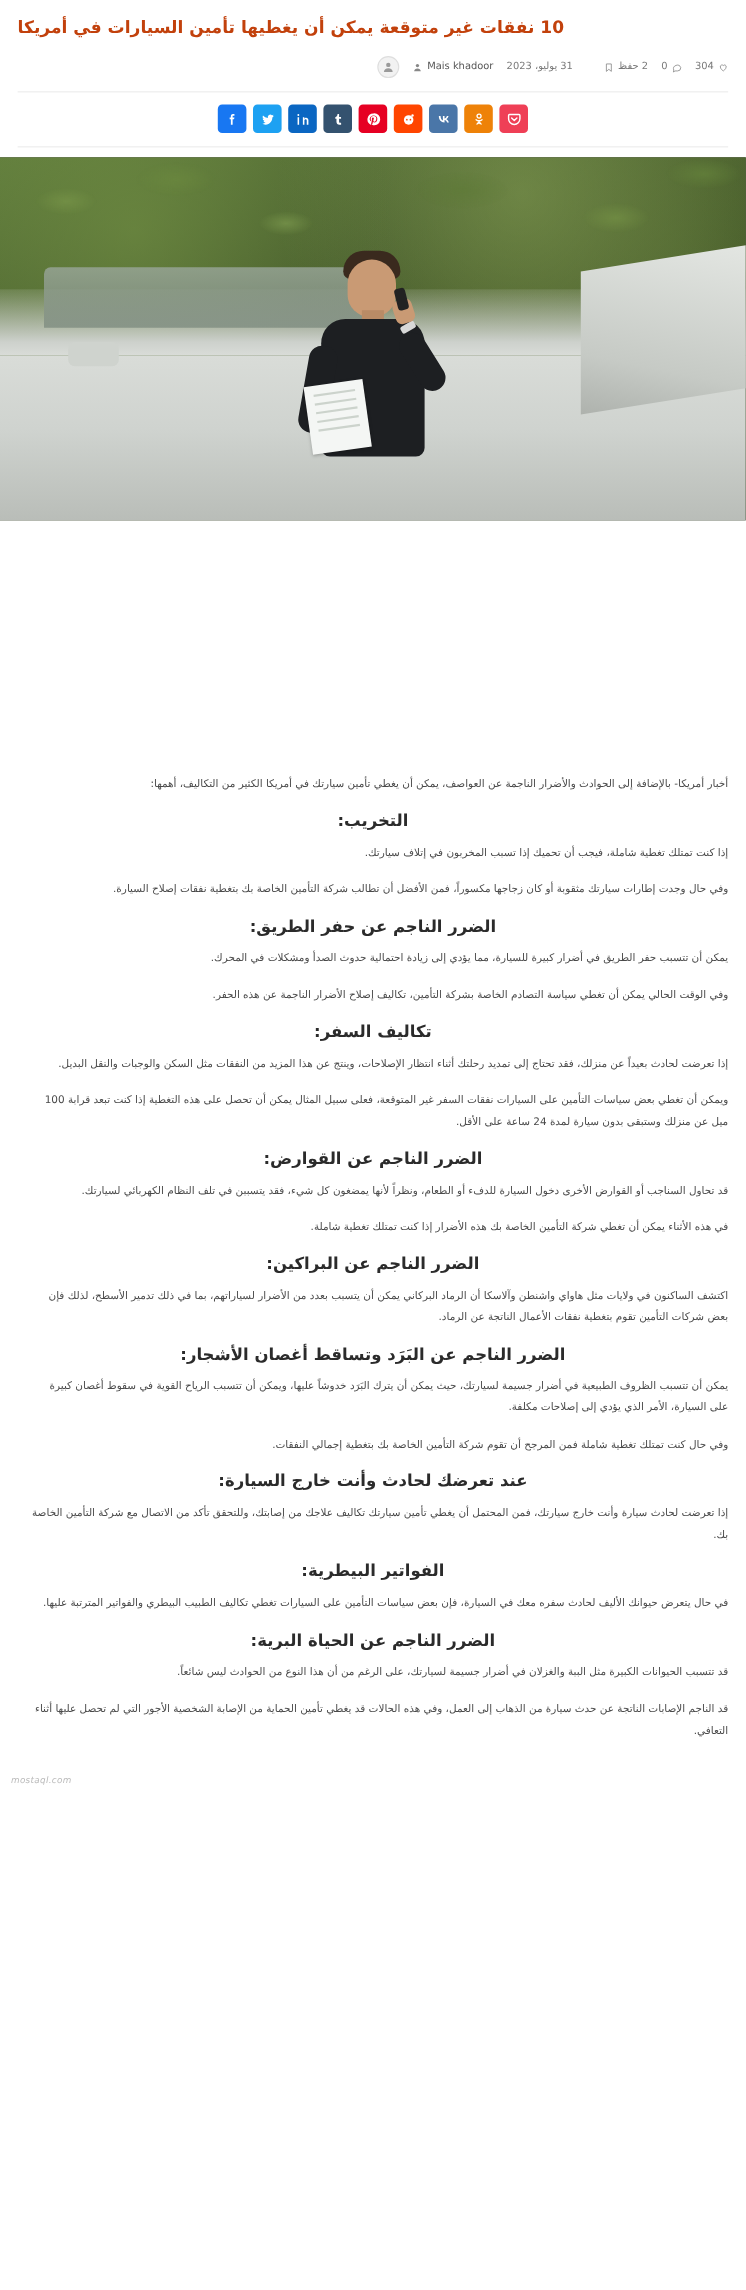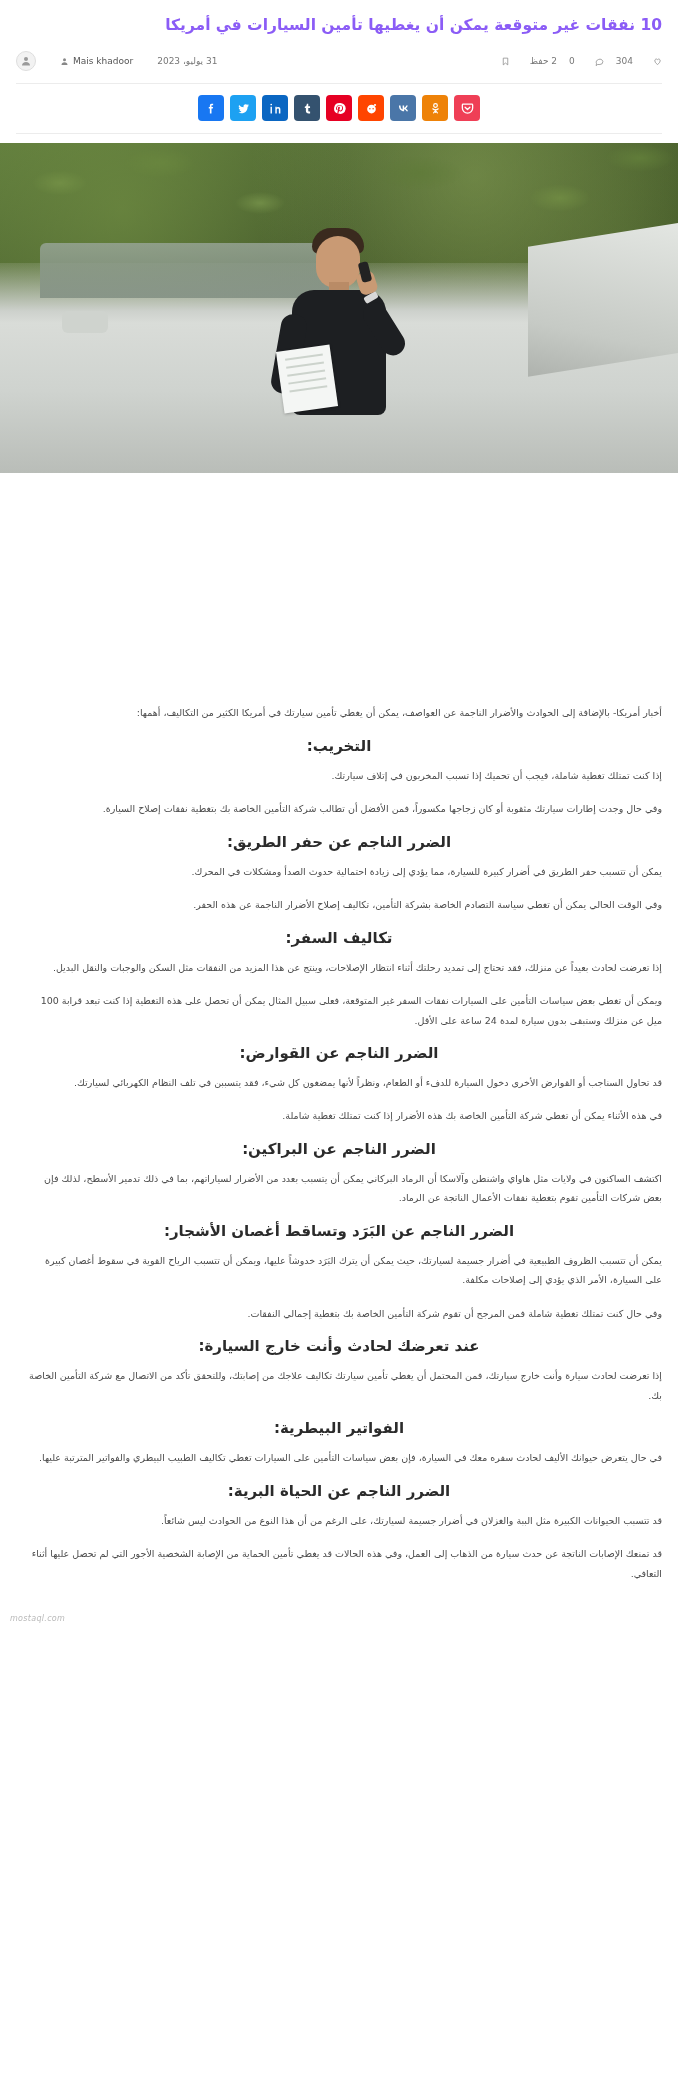--- a/index.html
+++ b/index.html
@@ -15,41 +15,42 @@
     width: 678px;
     position: relative;
     background: #fff;
   }
   .article-header {
     padding: 14px 16px 0 16px;
   }
   .article-title {
     font-size: 15.5px;
     font-weight: bold;
-    color: #8b5cf6;
+    color: #c2410c;
     line-height: 1.5;
     margin: 0 0 14px 0;
-    text-align: right;
+    text-align: left;
     letter-spacing: 0;
   }
   .meta-row {
     display: flex;
     flex-direction: row-reverse;
     align-items: center;
     justify-content: flex-start;
     gap: 10px;
     padding: 0 0 12px 0;
     border-bottom: 1px solid #ececec;
   }
   .meta-left {
     display: flex;
     flex-direction: row-reverse;
     align-items: center;
-    gap: 24px;
+    gap: 12px;
     flex: 1;
+    justify-content: flex-end;
   }
   .avatar {
     width: 20px;
     height: 20px;
     border-radius: 50%;
     background: #f2f2f2;
     border: 1px solid #dedede;
     display: flex;
     align-items: center;
     justify-content: center;
@@ -74,21 +75,21 @@
     flex-direction: row-reverse;
     align-items: center;
     gap: 12px;
     font-size: 9px;
     color: #777;
   }
   .meta-stat {
     display: flex;
     flex-direction: row-reverse;
     align-items: center;
-    gap: 20px;
+    gap: 4px;
     white-space: nowrap;
   }
   .meta-stat svg { display:block; }
   .share-row {
     display: flex;
     flex-direction: row-reverse;
     align-items: center;
     justify-content: center;
     gap: 6px;
     padding: 11px 0 12px 0;
@@ -471,19 +472,19 @@
     <p class="art-p">اكتشف الساكنون في ولايات مثل هاواي واشنطن وآلاسكا أن الرماد البركاني يمكن أن يتسبب بعدد من الأضرار لسياراتهم، بما في ذلك تدمير الأسطح، لذلك فإن بعض شركات التأمين تقوم بتغطية نفقات الأعمال الناتجة عن الرماد.</p>
     <h3 class="art-h">الضرر الناجم عن البَرَد وتساقط أغصان الأشجار:</h3>
     <p class="art-p">يمكن أن تتسبب الظروف الطبيعية في أضرار جسيمة لسيارتك، حيث يمكن أن يترك البَرَد خدوشاً عليها، ويمكن أن تتسبب الرياح القوية في سقوط أغصان كبيرة على السيارة، الأمر الذي يؤدي إلى إصلاحات مكلفة.</p>
     <p class="art-p">وفي حال كنت تمتلك تغطية شاملة فمن المرجح أن تقوم شركة التأمين الخاصة بك بتغطية إجمالي النفقات.</p>
     <h3 class="art-h">عند تعرضك لحادث وأنت خارج السيارة:</h3>
     <p class="art-p">إذا تعرضت لحادث سيارة وأنت خارج سيارتك، فمن المحتمل أن يغطي تأمين سيارتك تكاليف علاجك من إصابتك، وللتحقق تأكد من الاتصال مع شركة التأمين الخاصة بك.</p>
     <h3 class="art-h">الفواتير البيطرية:</h3>
     <p class="art-p">في حال يتعرض حيوانك الأليف لحادث سفره معك في السيارة، فإن بعض سياسات التأمين على السيارات تغطي تكاليف الطبيب البيطري والفواتير المترتبة عليها.</p>
     <h3 class="art-h">الضرر الناجم عن الحياة البرية:</h3>
     <p class="art-p">قد تتسبب الحيوانات الكبيرة مثل الببة والغزلان في أضرار جسيمة لسيارتك، على الرغم من أن هذا النوع من الحوادث ليس شائعاً.</p>
-    <p class="art-p">قد تمنعك الإصابات الناتجة عن حدث سيارة من الذهاب إلى العمل، وفي هذه الحالات قد يغطي تأمين الحماية من الإصابة الشخصية الأجور التي لم تحصل عليها أثناء التعافي.</p>
+    <p class="art-p">قد الناجم الإصابات الناتجة عن حدث سيارة من الذهاب إلى العمل، وفي هذه الحالات قد يغطي تأمين الحماية من الإصابة الشخصية الأجور التي لم تحصل عليها أثناء التعافي.</p>
 
     <div class="bottom-pad"></div>
   </div>
 
   <div class="watermark">mostaql.com</div>
 </div>
 
 </body></html>

